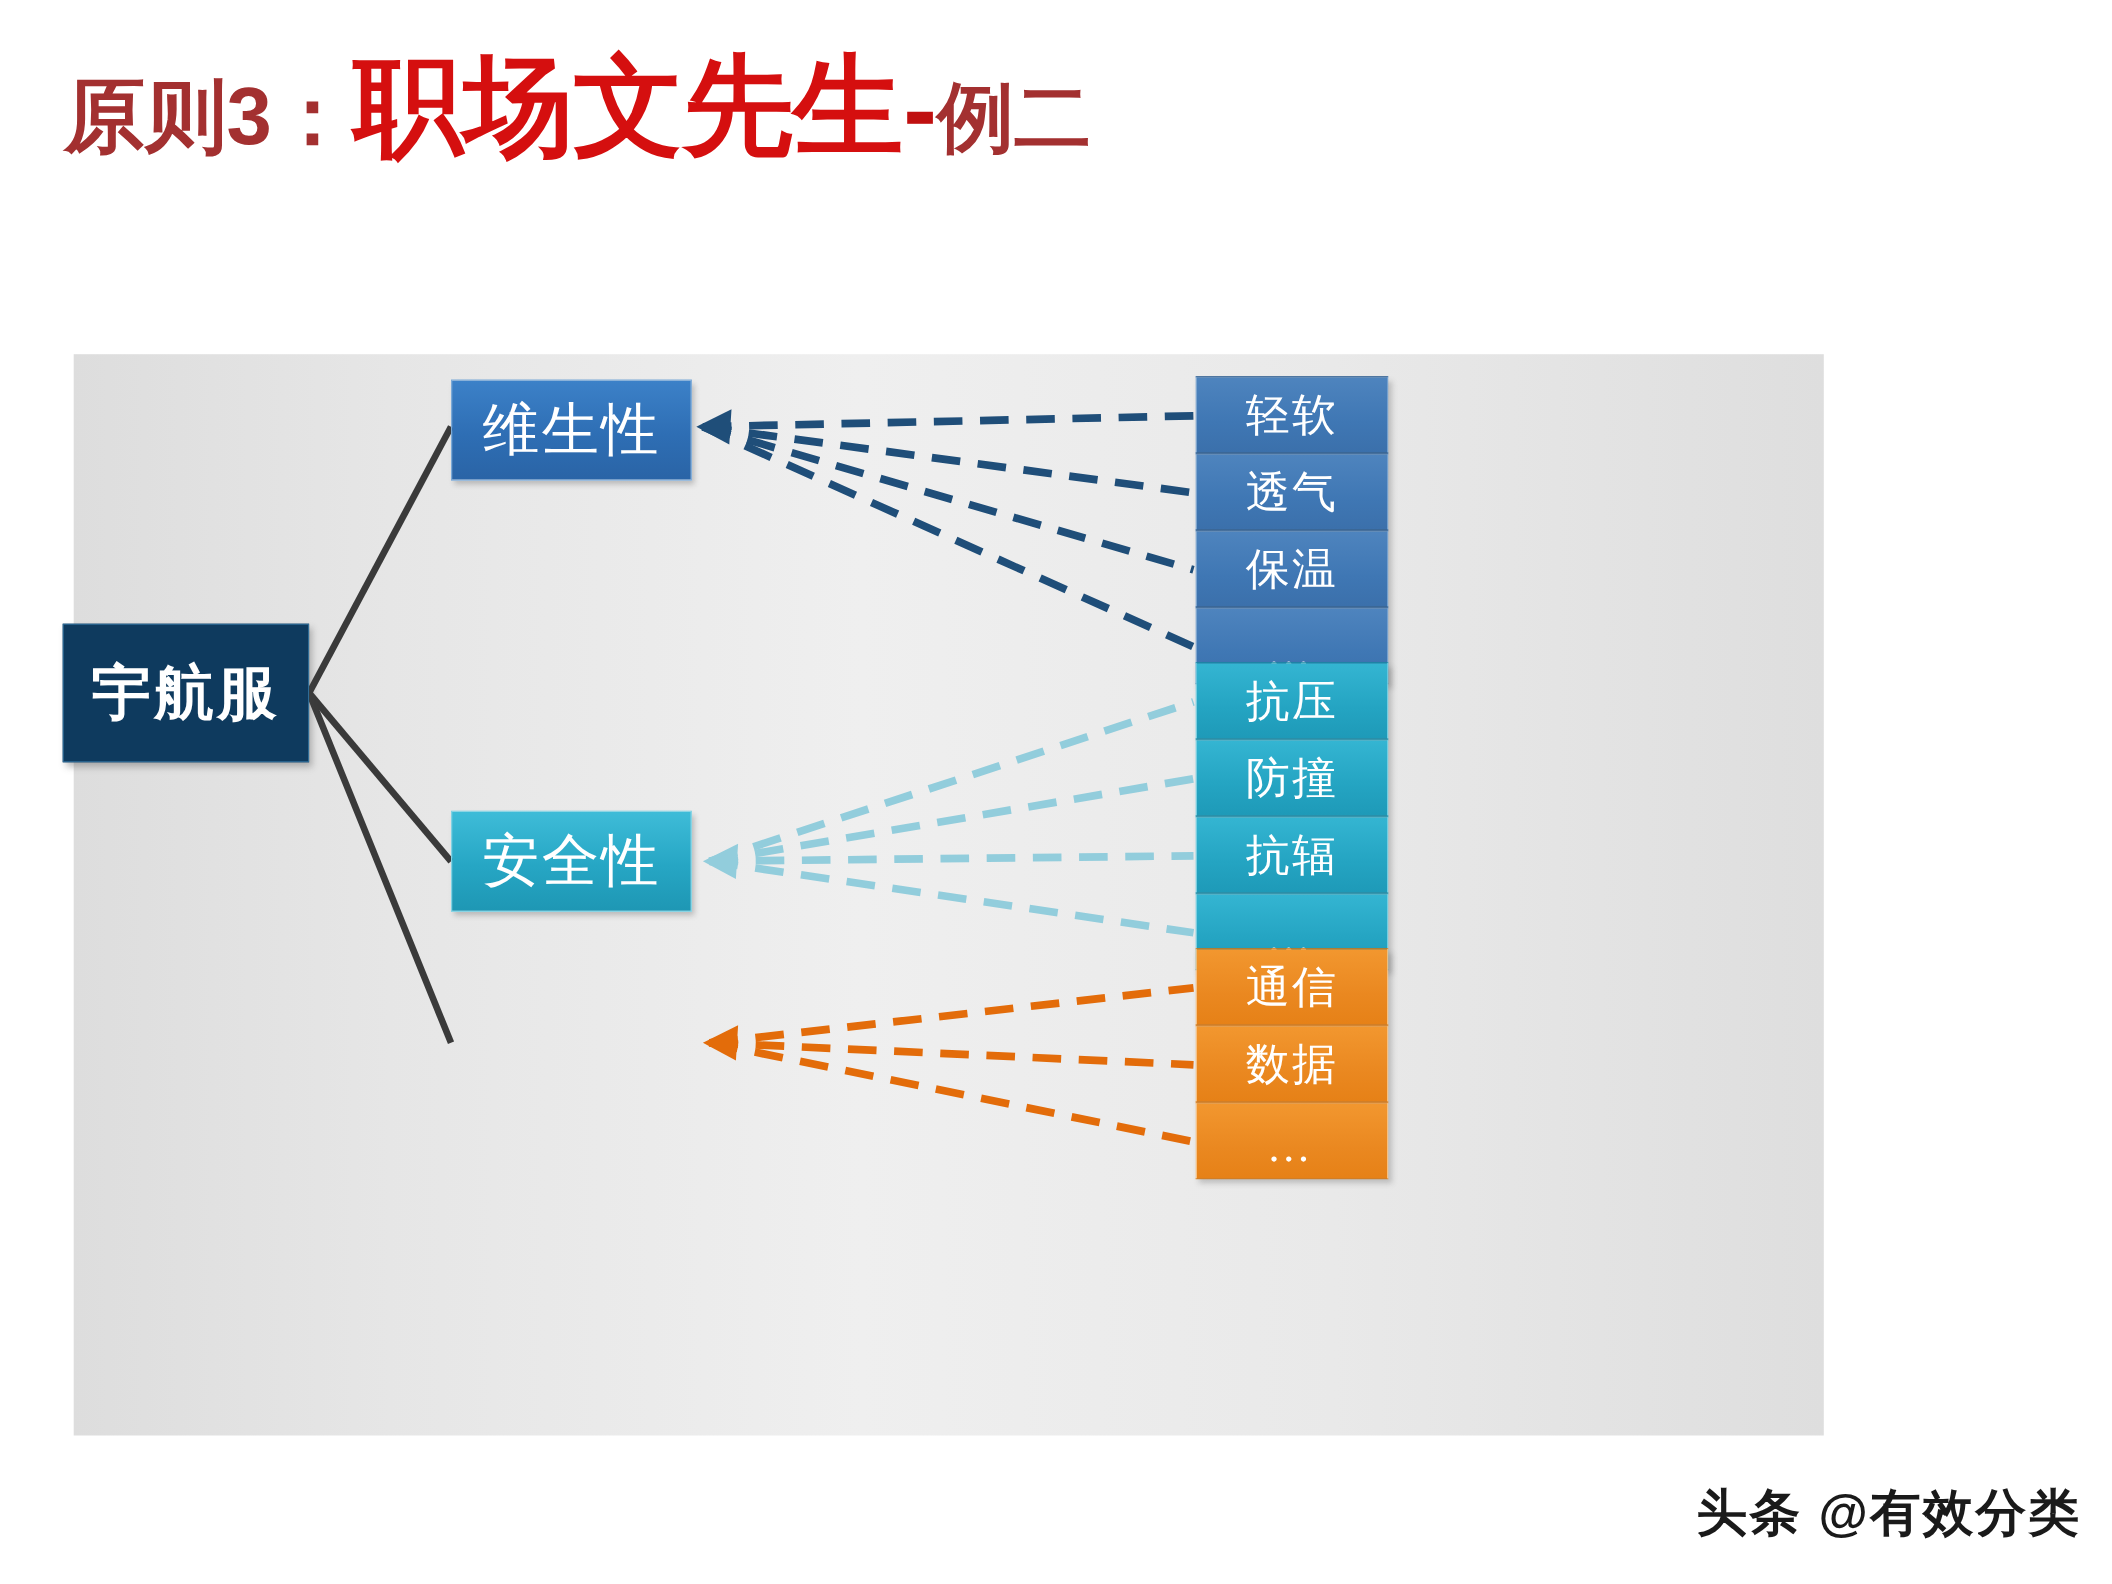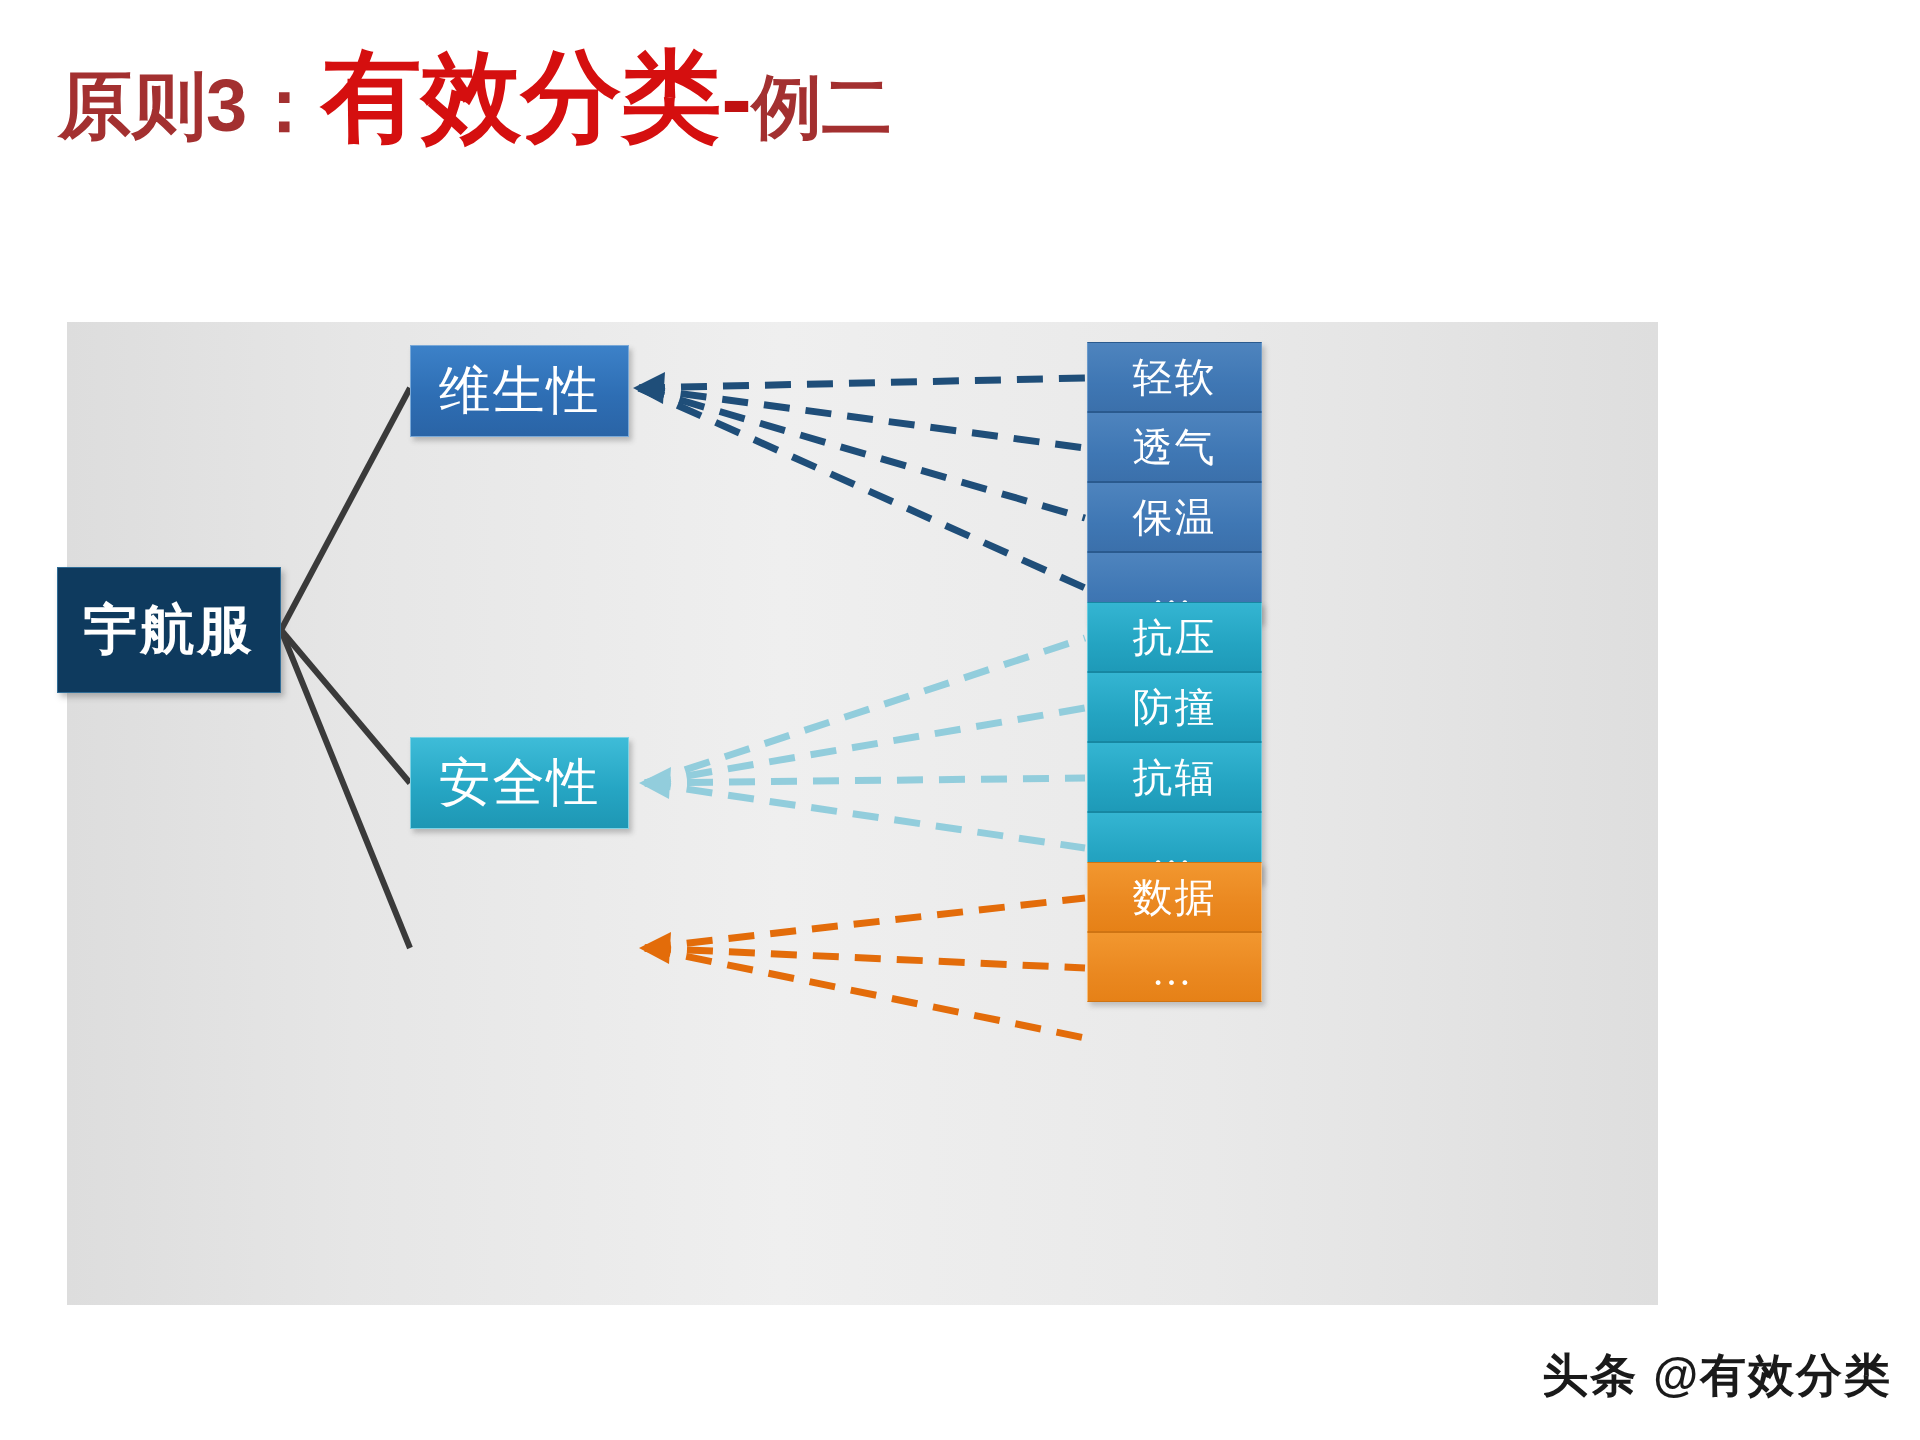--- a/index.html
+++ b/index.html
@@ -176,21 +176,21 @@
     font-weight: bold;
     color: #1a1a1a;
     letter-spacing: 2px;
     white-space: nowrap;
   }
 </style>
 </head>
 <body>
 
 <div id="slide-title">
-  <span class="t-prefix">原则3：</span><span class="t-main">有效分类</span><span class="t-dash">-</span><span class="t-suffix">例二</span>
+  <span class="t-prefix">原则3：</span><span class="t-main">职场文先生</span><span class="t-dash">-</span><span class="t-suffix">例二</span>
 </div>
 
 <div id="diagram-panel">
 
   <svg id="connector-layer" viewBox="0 0 1591 983" preserveAspectRatio="none">
 
     <g stroke="#3A3A3A" stroke-width="6" fill="none">
       <line x1="214" y1="308" x2="343" y2="66"></line>
       <line x1="214" y1="308" x2="343" y2="461"></line>
       <line x1="214" y1="308" x2="343" y2="626"></line>
@@ -239,19 +239,20 @@
   </div>
 
   <div class="attr-group" id="attr-group-1">
     <div class="attr-item">抗压</div>
     <div class="attr-item">防撞</div>
     <div class="attr-item">抗辐</div>
     <div class="attr-item dots">…</div>
   </div>
 
   <div class="attr-group" id="attr-group-2">
+    <div class="attr-item">通信</div>
     <div class="attr-item">数据</div>
     <div class="attr-item dots">…</div>
   </div>
 
 </div>
 
 <div id="watermark">头条 @有效分类</div>
 
 </body></html>

